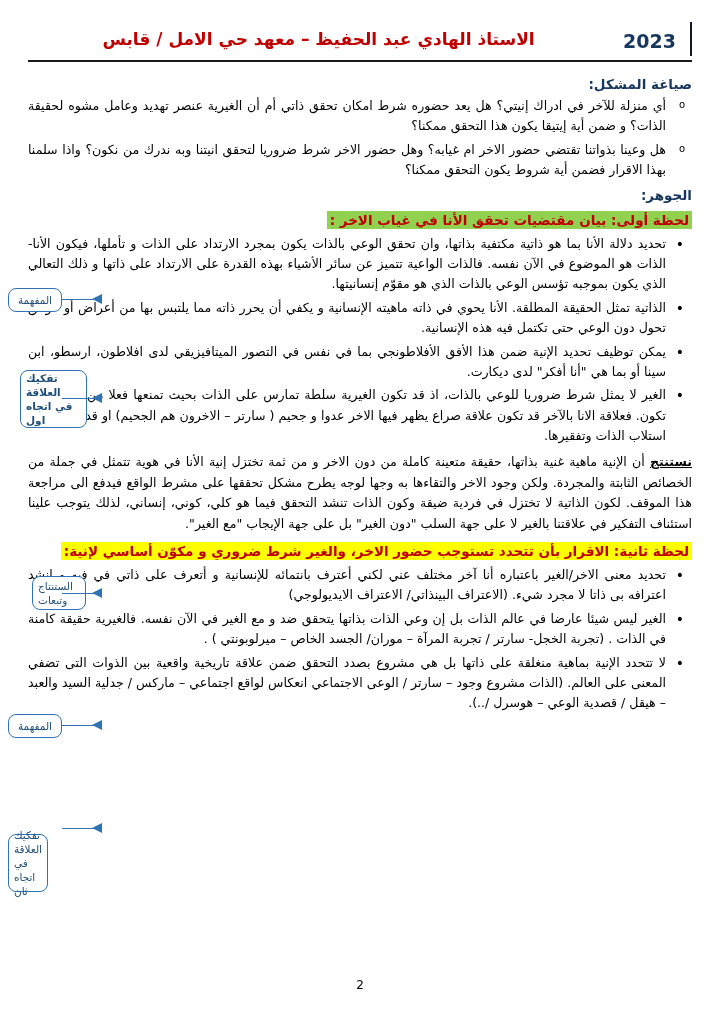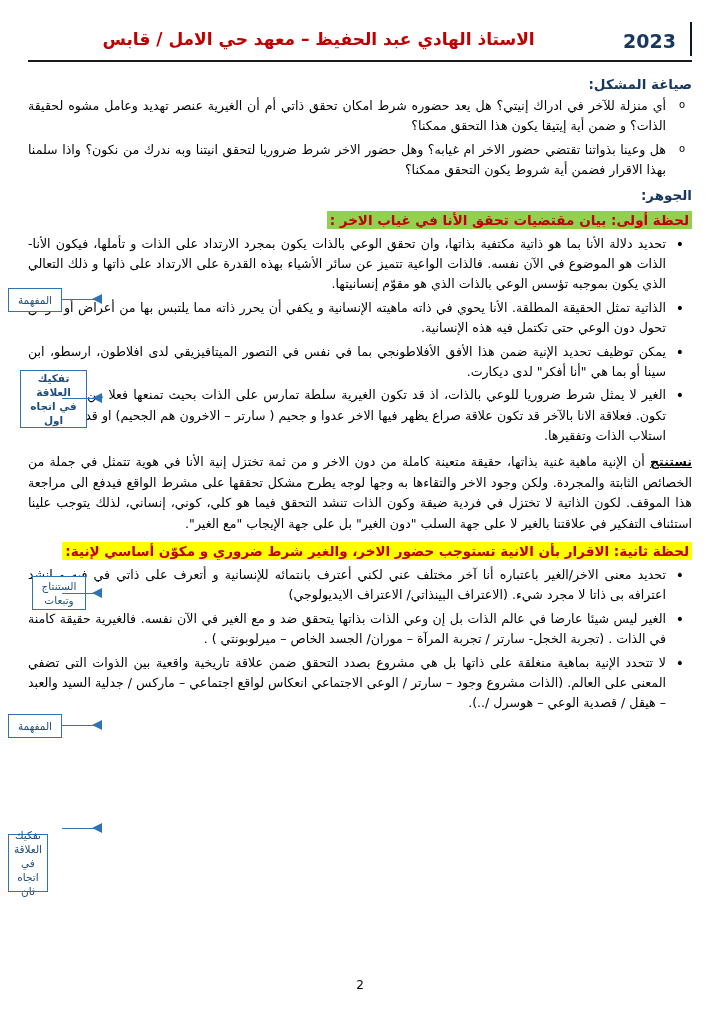--- a/index.html
+++ b/index.html
@@ -107,25 +107,25 @@
     line-height: 1.62;
     text-align: justify;
     margin: 6px 0 6px 0;
   }
   .bold { font-weight: bold; text-decoration: underline; }
 
   
   .callout {
     position: absolute;
     border: 1.4px solid #2e74b5;
-    border-radius: 0;
+    border-radius: 8px;
     color: #1f4e79;
     font-size: 10.5px;
     line-height: 1.35;
-    text-align: center;
+    text-align: left;
     padding: 4px 5px;
     box-sizing: border-box;
     background: #fff;
   }
   .arrow {
     position: absolute;
     width: 0; height: 0;
     border-top: 5px solid transparent;
     border-bottom: 5px solid transparent;
     border-right: 10px solid #2e74b5;
@@ -172,21 +172,21 @@
     <li>يمكن توظيف تحديد الإنية ضمن هذا الأفق الأفلاطونجي بما في نفس في التصور الميتافيزيقي لدى افلاطون، ارسطو، ابن سينا أو بما هي "أنا أفكر" لدى ديكارت.</li>
     <li>الغير لا يمثل شرط ضروريا للوعي بالذات، اذ قد تكون الغيرية سلطة تمارس على الذات بحيث تمنعها فعلا من معرفة من تكون. فعلاقة الانا بالآخر قد تكون علاقة صراع يظهر فيها الاخر عدوا و جحيم ( سارتر – الاخرون هم الجحيم) او قد يفضي الى استلاب الذات وتفقيرها.</li>
   </ul>
 
   <p class="para">
     <span class="bold">نستنتج</span>
     <span>أن الإنية ماهية غنية بذاتها، حقيقة متعينة كاملة من دون الاخر و من ثمة تختزل إنية الأنا في هوية تتمثل في جملة من الخصائص الثابتة والمجردة. ولكن وجود الاخر والتقاءها به وجها لوجه يطرح مشكل تحققها على مشرط الواقع فيدفع الى مراجعة هذا الموقف. لكون الذاتية لا تختزل في فردية ضيقة وكون الذات تنشد التحقق فيما هو كلي، كوني، إنساني، لذلك يتوجب علينا استئناف التفكير في علاقتنا بالغير لا على جهة السلب "دون الغير" بل على جهة الإيجاب "مع الغير".</span>
   </p>
 
   <div class="moment-line">
-    <span class="hl-yellow">لحظة ثانية: الاقرار بأن الانية تستوجب حضور الاخر، والغير شرط ضروري و مكوّن أساسي لإنية:</span>
+    <span class="hl-yellow">لحظة ثانية: الاقرار بأن تتحدد تستوجب حضور الاخر، والغير شرط ضروري و مكوّن أساسي لإنية:</span>
   </div>
 
   <ul class="list">
     <li>تحديد معنى الاخر/الغير باعتباره أنا آخر مختلف عني لكني أعترف بانتمائه للإنسانية و أتعرف على ذاتي في فيه و انشد اعترافه بى ذاتا لا مجرد شيء. (الاعتراف البينذاتي/ الاعتراف الايديولوجي)</li>
     <li>الغير ليس شيئا عارضا في عالم الذات بل إن وعي الذات بذاتها يتحقق ضد و مع الغير في الآن نفسه. فالغيرية حقيقة كامنة في الذات . (تجربة الخجل- سارتر / تجربة المرآة – موران/ الجسد الخاص – ميرلوبونتي ) .</li>
     <li>لا تتحدد الإنية بماهية منغلقة على ذاتها بل هي مشروع بصدد التحقق ضمن علاقة تاريخية واقعية بين الذوات التى تضفي المعنى على العالم. (الذات مشروع وجود – سارتر / الوعى الاجتماعي انعكاس لواقع اجتماعي – ماركس / جدلية السيد والعبد – هيقل / قصدية الوعي – هوسرل /..).</li>
   </ul>
 
   <div class="callout" style="left:8px; top:288px; width:54px; height:24px; display:flex; align-items:center; justify-content:center;">المفهمة</div>
   <div class="arrow-line" style="left:62px; top:299px; width:34px;"></div>

